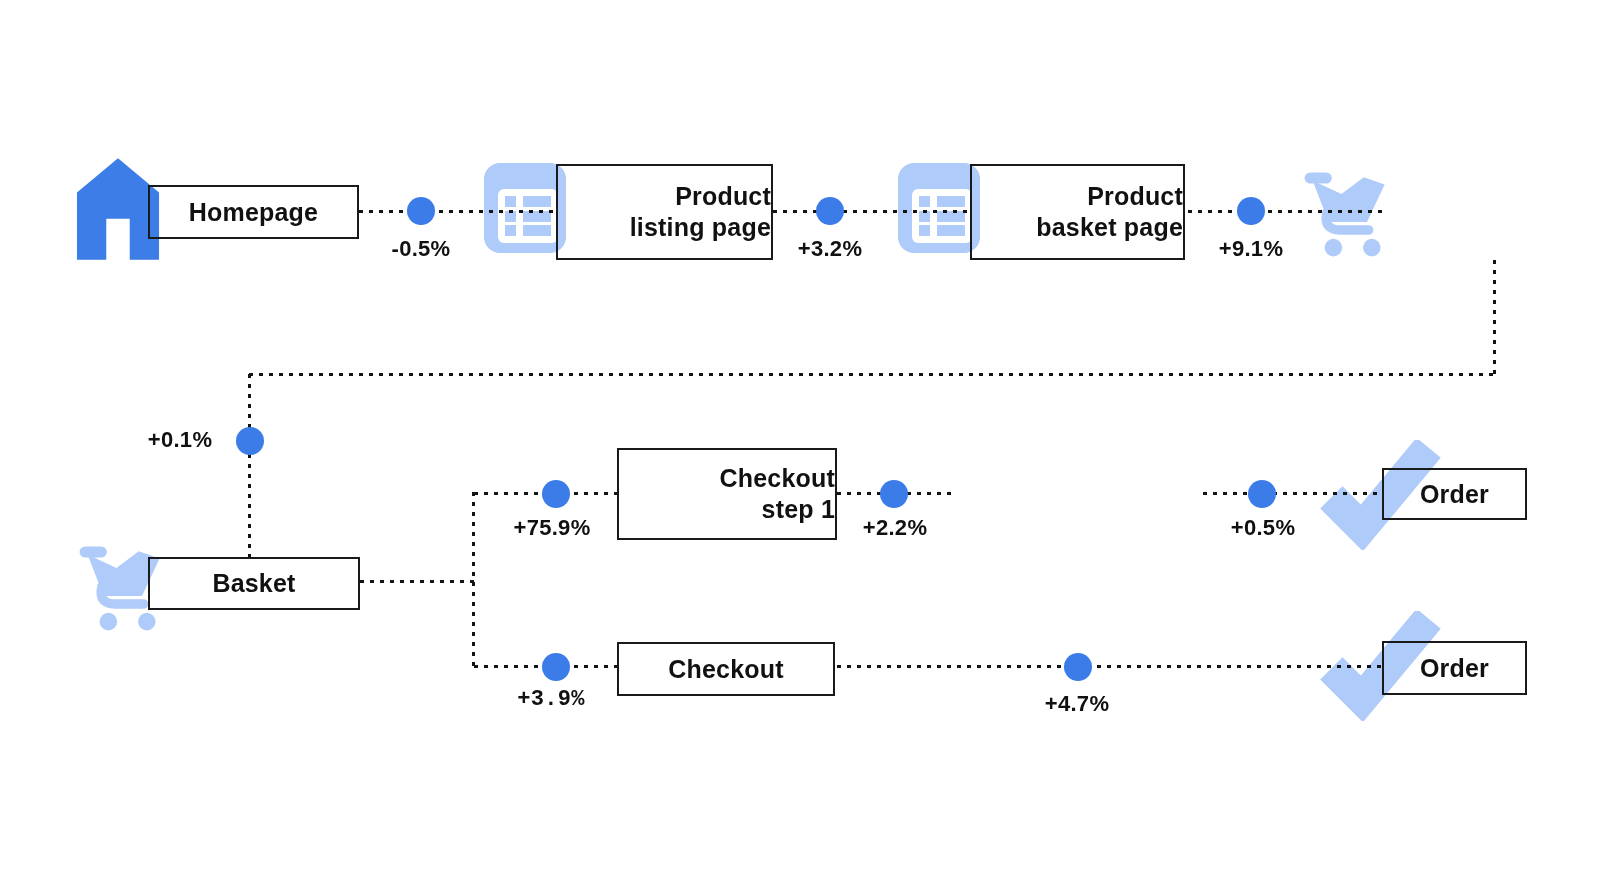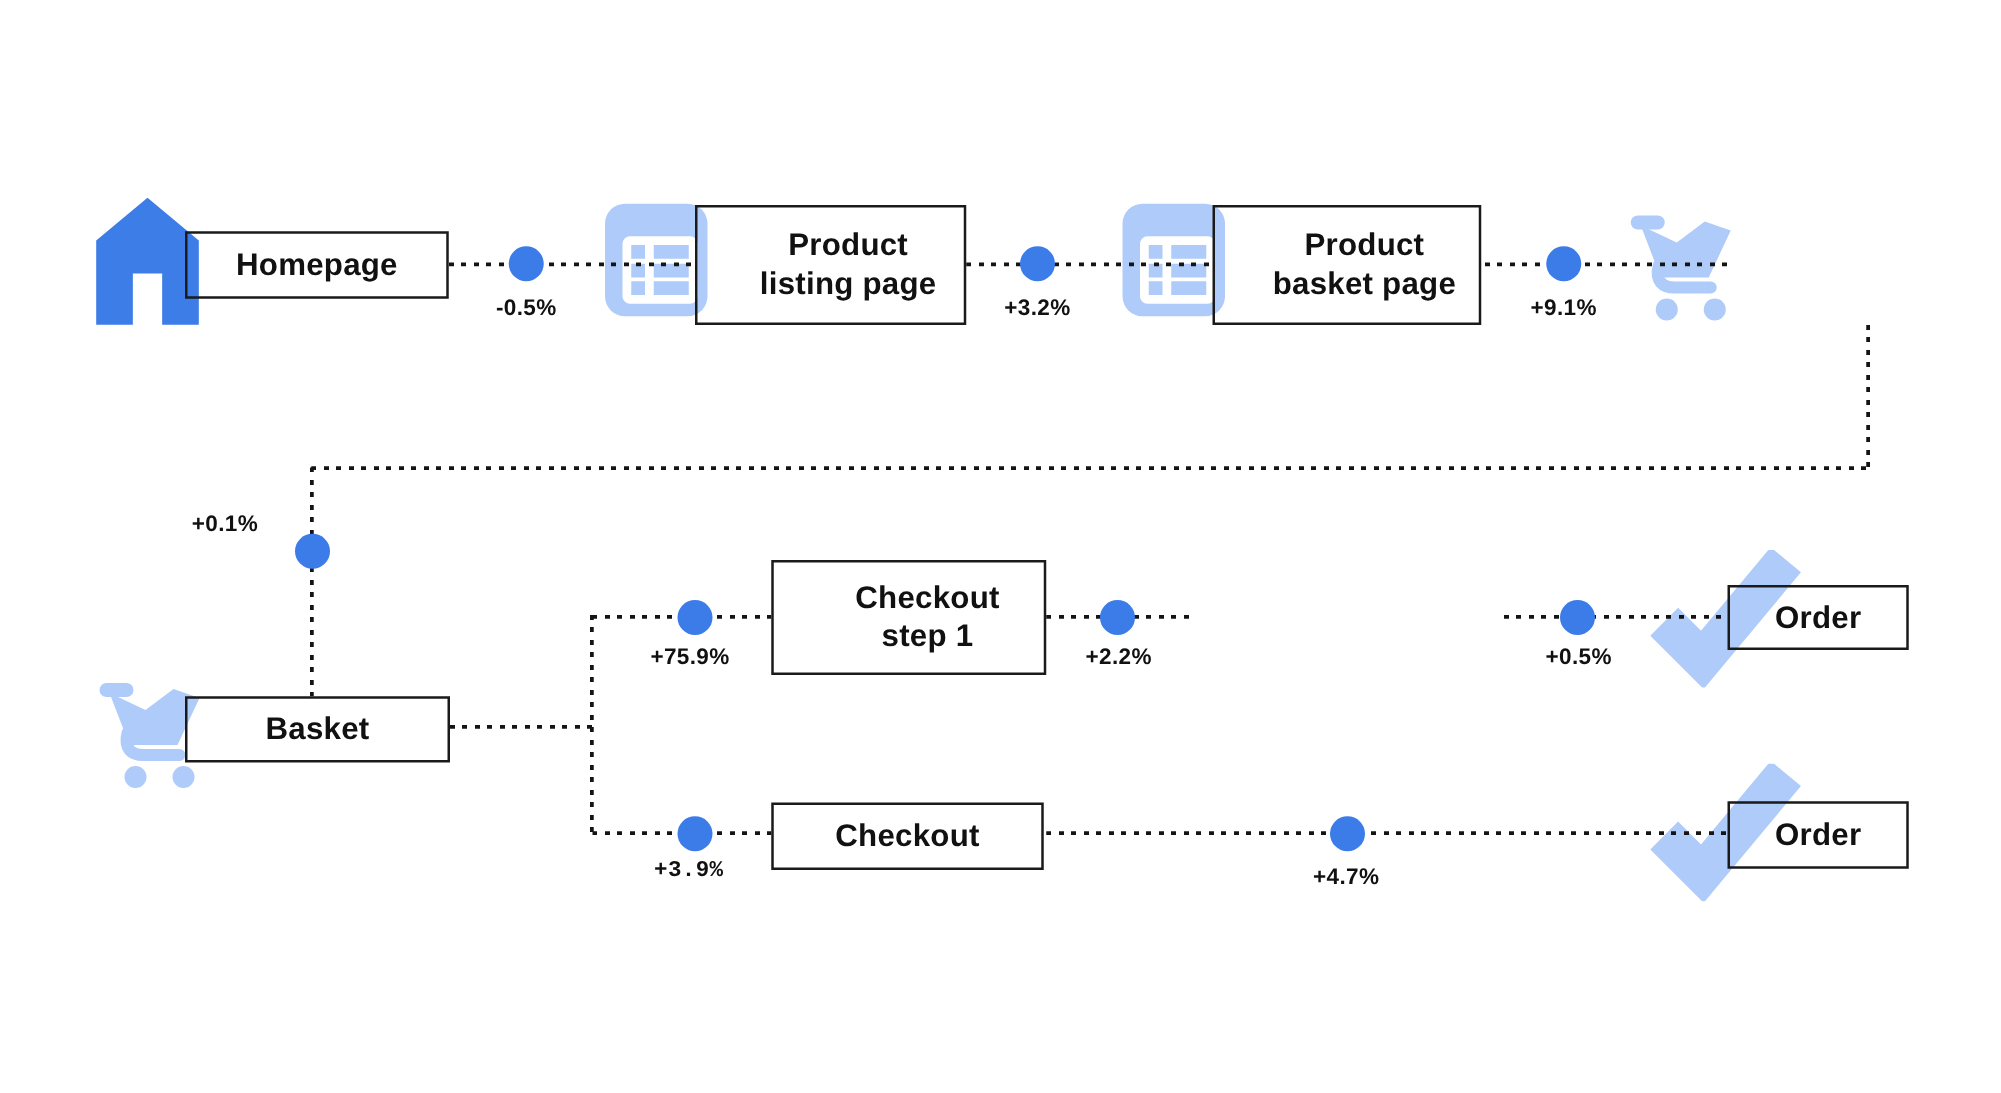--- a/index.html
+++ b/index.html
@@ -7,32 +7,32 @@
     position:relative;width:1601px;height:874px;background:#ffffff;overflow:hidden;
     font-family:"Liberation Sans","DejaVu Sans",sans-serif;color:#111;
   }
   
   .node{
     position:absolute;background:transparent;border:2.5px solid #1a1a1a;
     z-index:4;box-sizing:border-box;display:flex;flex-direction:column;justify-content:center;
     font-weight:bold;font-size:25px;line-height:31px;letter-spacing:.2px;
   }
   .node.center{align-items:center;text-align:center;}
-  .node.left{align-items:center;}
+  .node.left{align-items:flex-end;}
   .node .ln{white-space:nowrap;}
   
   .hline{position:absolute;height:3px;z-index:2;
     background-image:repeating-linear-gradient(to right,#141414 0 4px,transparent 4px 10px);}
   .vline{position:absolute;width:3px;z-index:2;
     background-image:repeating-linear-gradient(to bottom,#141414 0 4px,transparent 4px 10px);}
   
   .dot{position:absolute;width:28px;height:28px;border-radius:50%;background:#3b7ce8;
     z-index:3;transform:translate(-50%,-50%);}
   
-  .pct{position:absolute;font-weight:bold;font-size:18px;white-space:nowrap;
+  .pct{position:absolute;font-weight:bold;font-size:22px;white-space:nowrap;
     transform:translateX(-50%);z-index:5;letter-spacing:.3px;}
   
   .icon{position:absolute;z-index:1;}
   .listpage{background:#aecbfa;border-radius:16px;}
   .listpage .page{position:absolute;left:14px;top:26px;right:8px;bottom:10px;
     background:#ffffff;border-radius:6px;padding:7px 7px;box-sizing:border-box;
     display:flex;flex-direction:column;justify-content:space-between;}
   .listpage .row{display:flex;align-items:center;height:11px;}
   .listpage .bullet{width:11px;height:11px;background:#aecbfa;margin-right:7px;}
   .listpage .bar{flex:1;height:11px;background:#aecbfa;}
@@ -143,21 +143,21 @@
   <div class="dot" style="left:250px;top:441px;"></div>
   <div class="dot" style="left:556px;top:494px;"></div>
   <div class="dot" style="left:894px;top:494px;"></div>
   <div class="dot" style="left:1262px;top:494px;"></div>
   <div class="dot" style="left:556px;top:667px;"></div>
   <div class="dot" style="left:1078px;top:667px;"></div>
 
   <div class="pct" style="left:421px;top:236px;">-0.5%</div>
   <div class="pct" style="left:830px;top:236px;">+3.2%</div>
   <div class="pct" style="left:1251px;top:236px;">+9.1%</div>
-  <div class="pct" style="left:180px;top:409px;">+0.1%</div>
+  <div class="pct" style="left:180px;top:427px;">+0.1%</div>
   <div class="pct" style="left:552px;top:515px;">+75.9%</div>
   <div class="pct" style="left:895px;top:515px;">+2.2%</div>
   <div class="pct" style="left:1263px;top:515px;">+0.5%</div>
   <div class="pct" style="left:551px;top:687px;font-family:Liberation Mono, monospace;">+3.9%</div>
   <div class="pct" style="left:1077px;top:691px;">+4.7%</div>
 
   <div class="node center" style="left:148px;top:185px;width:211px;height:54px;text-align:right;">
     <span class="ln">Homepage</span>
   </div>
 

